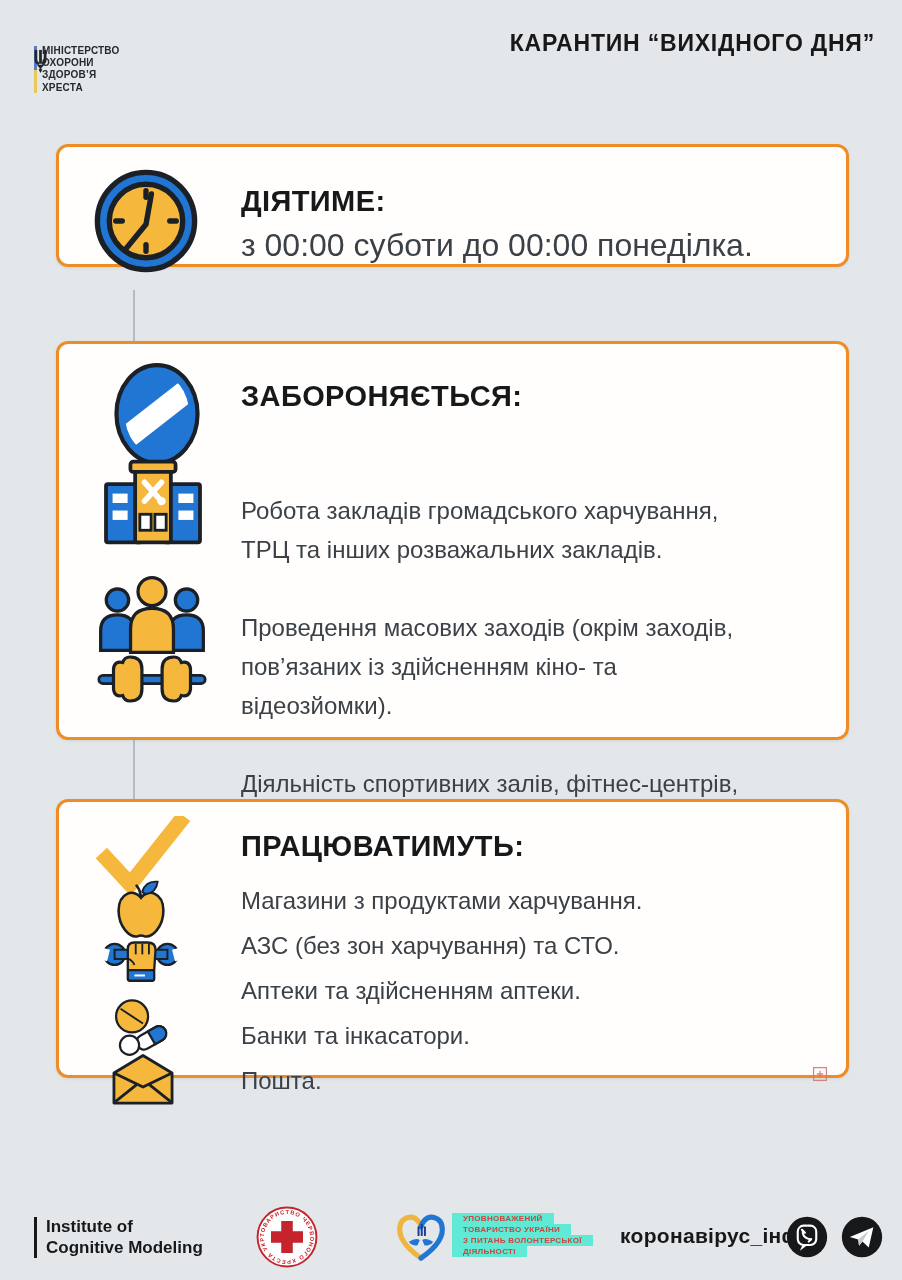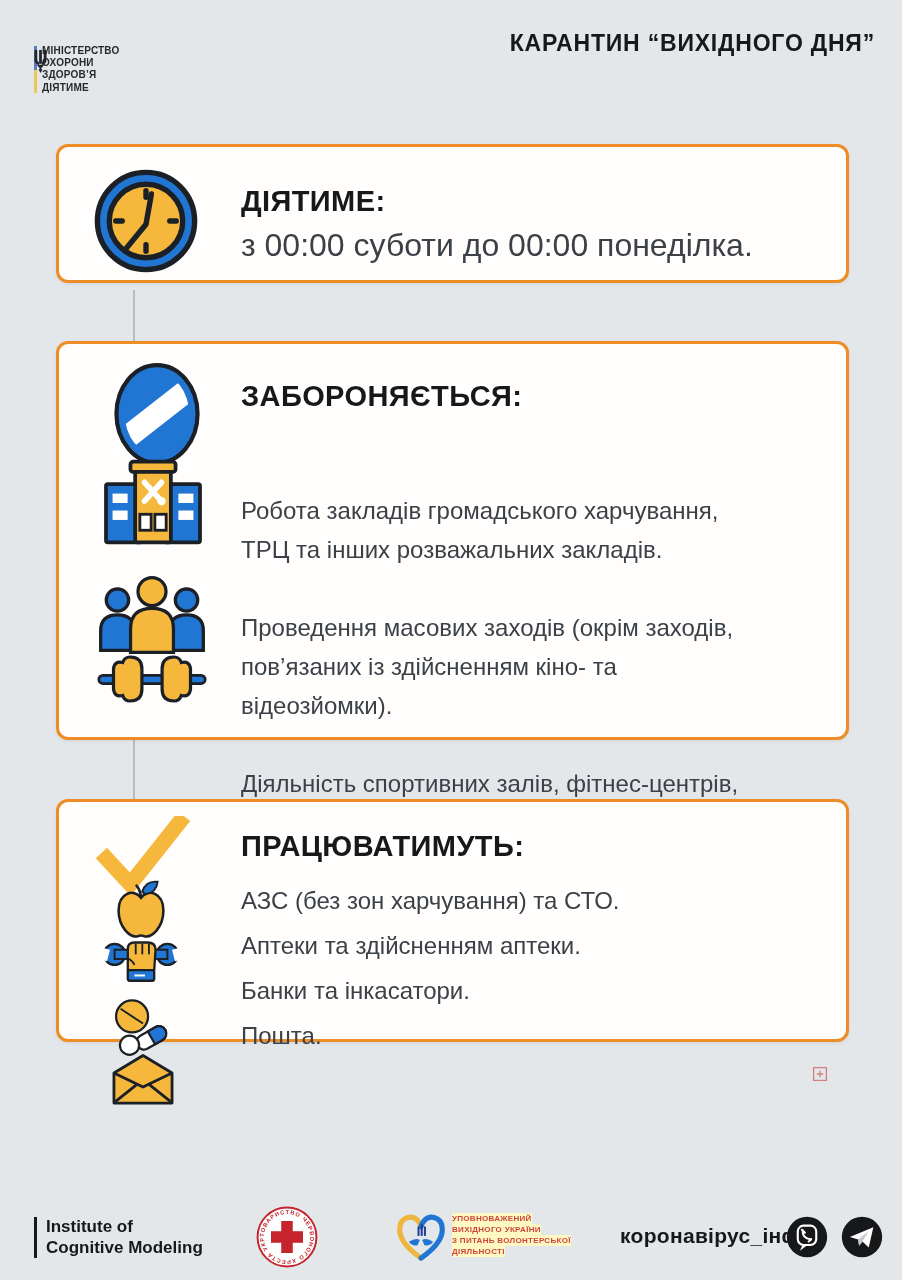--- a/index.html
+++ b/index.html
@@ -17,23 +17,23 @@
       letter-spacing:0.8px; color:#17181a; white-space:nowrap; }
 
   
   .connector { position:absolute; left:133px; width:2px; background:#b7bcc2; }
   .c1 { top:290px; height:52px; }
   .c2 { top:739px; height:61px; }
 
   
   .card { position:absolute; left:56px; width:793px; background:#fffefd; border:3px solid #ee8d26;
       border-radius:12px; box-shadow:0 1px 3px rgba(60,70,80,.10); }
-  .card1 { top:144px; height:139px; }
+  .card1 { top:144px; height:123px; }
   .card2 { top:341px; height:399px;border-radius:12px; }
-  .card3 { top:799px; height:243px; }
+  .card3 { top:799px; height:279px; }
   .icon { position:absolute; display:block; }
   .icon svg { width:100%; height:100%; display:block; }
   .card-heading { position:absolute; left:182px; font-size:29px; font-weight:800;
       letter-spacing:0.4px; color:#17181a; white-space:nowrap; }
   .card-sub { position:absolute; left:182px; font-size:32px; color:#3b4147; }
   .flow-text { position:absolute; left:182px; width:612px; font-size:24px; line-height:39px;
       color:#3b4147; white-space:pre-line; }
   .flow-text p { margin:0; white-space:pre-line; }
   .rows { position:absolute; left:182px; width:620px; font-size:24px; line-height:45px; color:#3b4147; }
   .rows p { margin:0; }
@@ -45,21 +45,21 @@
   
   .icm { position:absolute; left:34px; top:1217px; display:flex; }
   .icm .bar { width:3px; height:41px; background:#17181a; margin-right:9px; }
   .icm .itxt { font-size:17px; font-weight:800; line-height:20.5px; color:#17181a; }
   .flogo { position:absolute; }
   .flogo svg { width:100%; height:100%; display:block; }
   .redcross { left:255px; top:1205px; width:64px; height:64px; }
   .hearthands { left:392px; top:1206px; width:58px; height:60px; }
   .volunteer { position:absolute; left:452px; top:1213px; font-size:8px; font-weight:bold;
       line-height:11px; color:#cf4440; letter-spacing:0.3px; }
-  .volunteer span { background:#fef9c3; padding:0 0; display:inline-block; }
+  .volunteer span { background:#5eead4; padding:0 11px; display:inline-block; }
   .channel { position:absolute; left:620px; top:1224px; font-size:21px; font-weight:800;
       letter-spacing:0.3px; color:#17181a; white-space:nowrap; }
   .social { position:absolute; top:1216px; width:42px; height:42px; cursor:pointer; }
   .social svg { width:100%; height:100%; display:block; }
   .viber { left:786px; }
   .telegram { left:841px; }
 </style>
 </head>
 <body>
 
@@ -75,21 +75,21 @@
             <path d="M9 34 h16 l-8 10 z"></path>
             <path d="M13 45 l4 -4 4 4 -4 7 z"></path>
           </g>
         </svg>
       </span>
     <span class="flagbar"></span>
     <div class="mlines">
       <div>МІНІСТЕРСТВО</div>
       <div>ОХОРОНИ</div>
       <div>ЗДОРОВ’Я</div>
-      <div>ДІЯТИМЕ</div>
+      <div>ХРЕСТА</div>
     </div>
   </div>
   <div class="page-title">КАРАНТИН “ВИХІДНОГО ДНЯ”</div>
 
   <div class="connector c1"></div>
   <div class="connector c2"></div>
 
   <div class="card card1">
     <span class="icon" style="left:30px;top:20px;width:114px;height:108px;">
         <svg viewBox="0 0 100 100">
@@ -223,20 +223,21 @@
         </svg>
       </span>
     <span class="icon" style="left:44px;top:250px;width:80px;height:56px;">
         <svg viewBox="0 0 95 80">
           <path d="M6 30 L47.5 5 L89 30 V73 H6 Z" fill="#f5b83d" stroke="#1b1f26" stroke-width="4" stroke-linejoin="round"></path>
           <path d="M6 30 L47.5 50 L89 30 M8 71 L38 47 M87 71 L57 47" fill="none" stroke="#1b1f26" stroke-width="4" stroke-linejoin="round"></path>
         </svg>
       </span>
 
     <div class="rows" style="top:76px;">
+      <p>Магазини з продуктами харчування.</p>
       <p>АЗС (без зон харчування) та СТО.</p>
       <p>Аптеки та здійсненням аптеки.</p>
       <p>Банки та інкасатори.</p>
       <p>Пошта.</p>
     </div>
   </div>
 
   <span class="plus-marker">
       <svg viewBox="0 0 20 20">
         <rect x="2" y="2" width="16" height="16" fill="none" stroke="#d4706c" stroke-width="1.6"></rect>
@@ -272,21 +273,21 @@
           <rect x="49.5" y="29" width="3.5" height="21" rx="1.5"></rect>
           <rect x="55" y="33" width="3.5" height="17" rx="1.5"></rect>
         </g>
         <path d="M29 60 Q41 52 48 57 L44 66 Q35 68 29 60 Z" fill="#2276d3"></path>
         <path d="M71 60 Q59 52 52 57 L56 66 Q65 68 71 60 Z" fill="#2276d3"></path>
       </svg>
     </span>
 
   <div class="volunteer">
     <div><span>УПОВНОВАЖЕНИЙ</span></div>
-    <div><span>ВИХІДНОГО УКРАЇНИ</span></div>
+    <div><span>ТОВАРИСТВО УКРАЇНИ</span></div>
     <div><span>З ПИТАНЬ ВОЛОНТЕРСЬКОЇ</span></div>
     <div><span>ДІЯЛЬНОСТІ</span></div>
   </div>
 
   <div class="channel">коронавірус_інфо</div>
 
   <span class="social viber">
       <svg viewBox="0 0 100 100">
         <circle cx="50" cy="50" r="48" fill="#17181a"></circle>
         <rect x="28" y="23" width="44" height="46" rx="14" fill="none" stroke="#fff" stroke-width="5"></rect>

